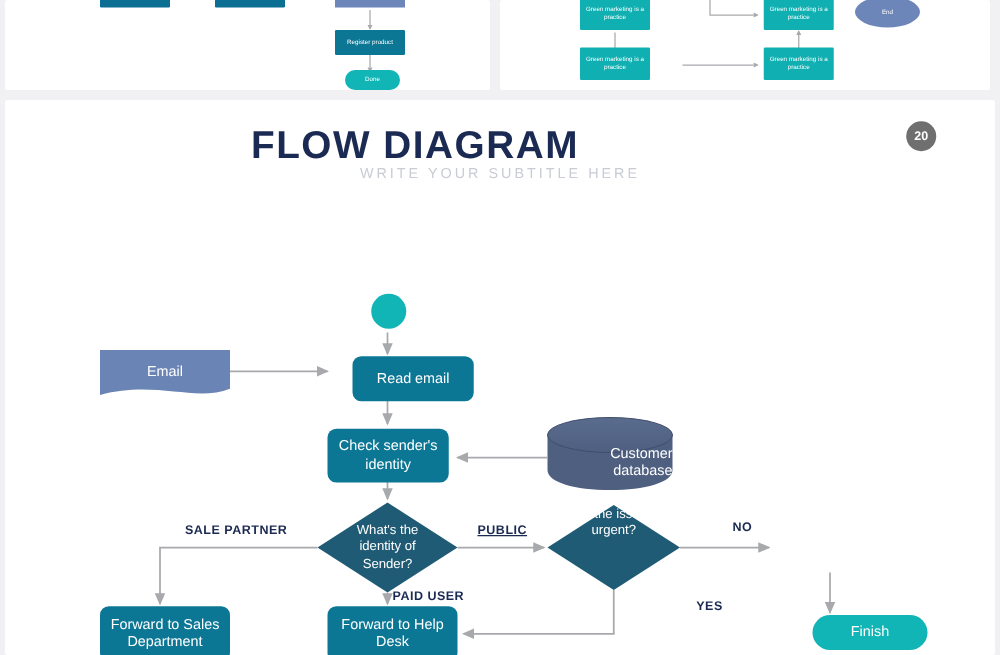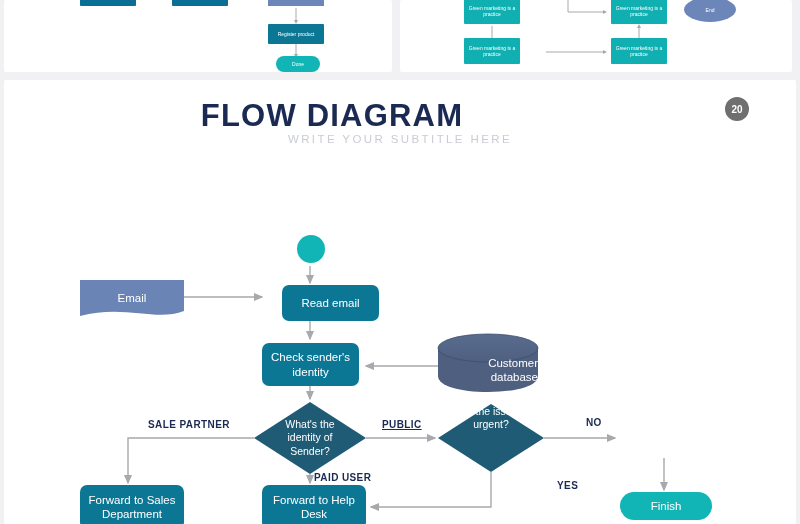--- a/index.html
+++ b/index.html
@@ -202,21 +202,21 @@
 
     <div class="diamond-label" style="left:266px;top:334px;width:80px;height:48px;">What's the identity of Sender?</div>
 
     <div class="diamond-label" style="left:450px;top:320px;width:74px;height:36px;">Is the issue urgent?</div>
 
     <div class="node proc" style="left:76px;top:405px;width:104px;height:44px;">Forward to Sales Department</div>
 
     <div class="node proc" style="left:258px;top:405px;width:104px;height:44px;">Forward to Help Desk</div>
 
 
-    <div class="node pill" style="left:616px;top:412px;width:92px;height:28px;">Finish</div>
+    <div class="node pill" style="left:646px;top:412px;width:92px;height:28px;">Finish</div>
 
     <div class="edge-label" style="left:144px;top:339px;">SALE PARTNER</div>
     <div class="edge-label" style="left:378px;top:339px;text-decoration:underline;">PUBLIC</div>
     <div class="edge-label" style="left:310px;top:392px;">PAID USER</div>
     <div class="edge-label" style="left:542px;top:337px;margin-left:40px;">NO</div>
     <div class="edge-label" style="left:518px;top:400px;margin-left:35px;">YES</div>
 
   </div>
 </div>
 

